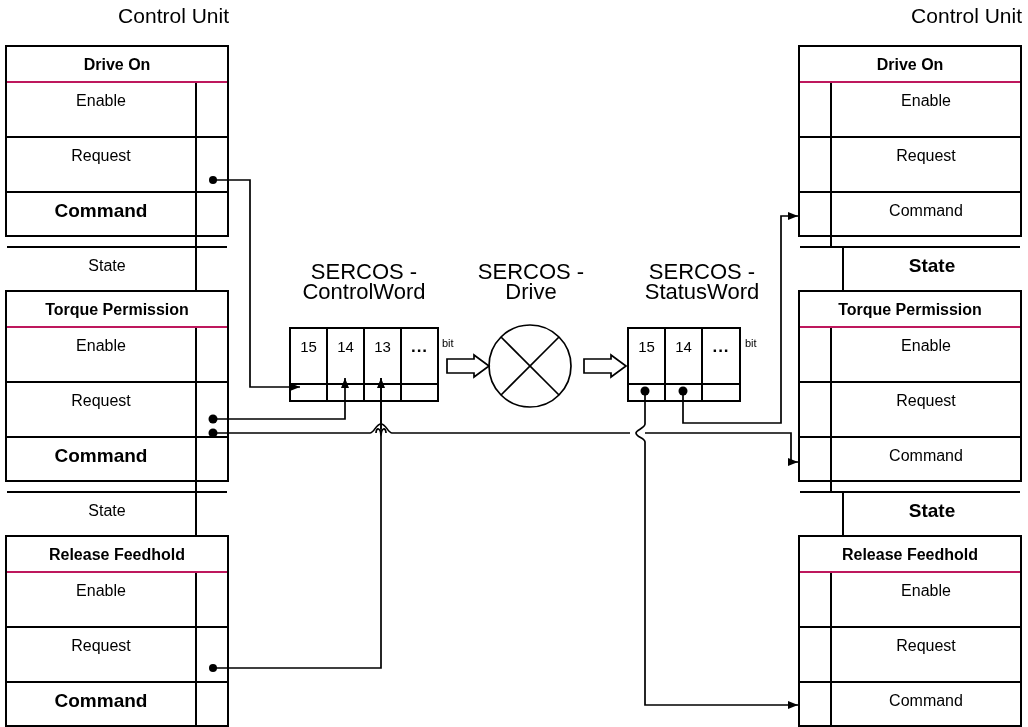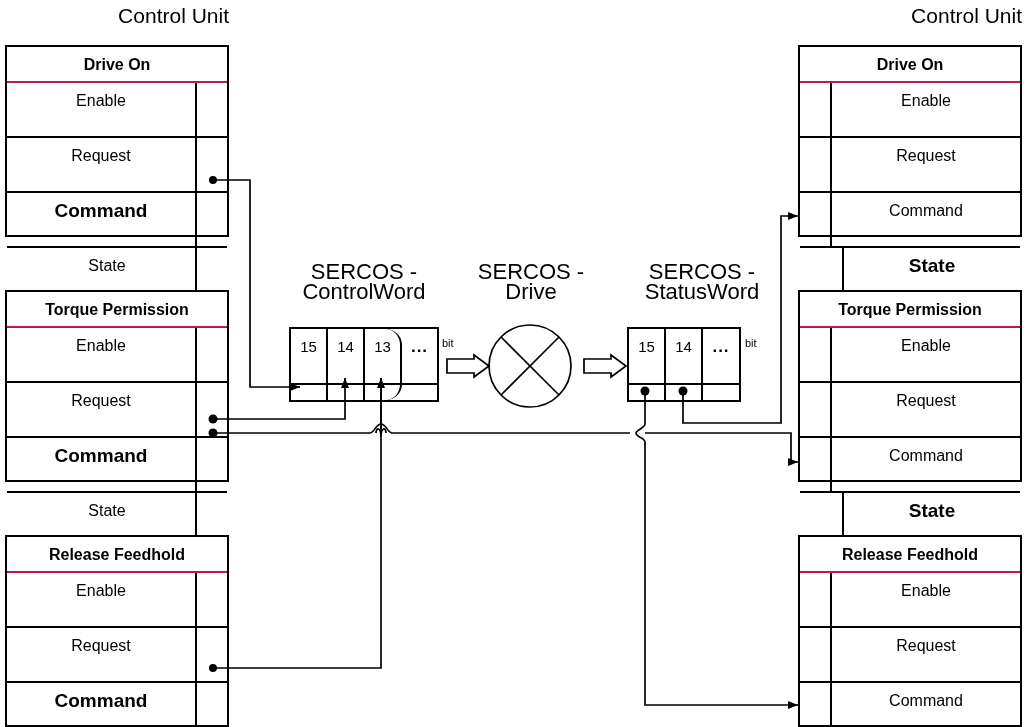--- a/index.html
+++ b/index.html
@@ -253,21 +253,21 @@
 ControlWord</div>
   <div class="word-box" style="left:289px; top:327px; width:150px; height:75px;">
     <div class="word-col" style="width:37px;">
       <div class="word-num">15</div>
       <div class="word-cell"></div>
     </div>
     <div class="word-col" style="width:37px;">
       <div class="word-num">14</div>
       <div class="word-cell"></div>
     </div>
-    <div class="word-col" style="width:37px;border-radius:16px;">
+    <div class="word-col" style="width:37px;">
       <div class="word-num">13</div>
       <div class="word-cell"></div>
     </div>
     <div class="word-col lastcol" style="width:35px;">
       <div class="word-num dots">...</div>
       <div class="word-cell"></div>
     </div>
   </div>
   <div class="bit-label" style="left:442px; top:337px;">bit</div>
 

